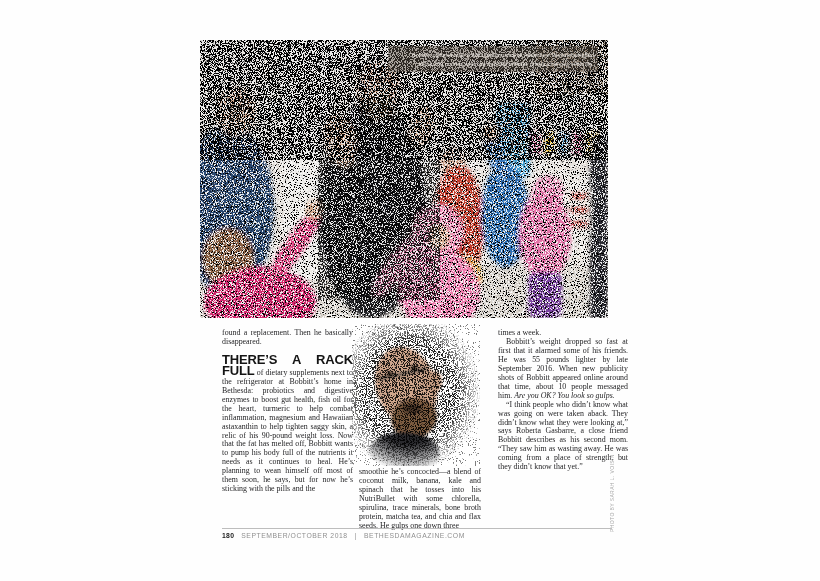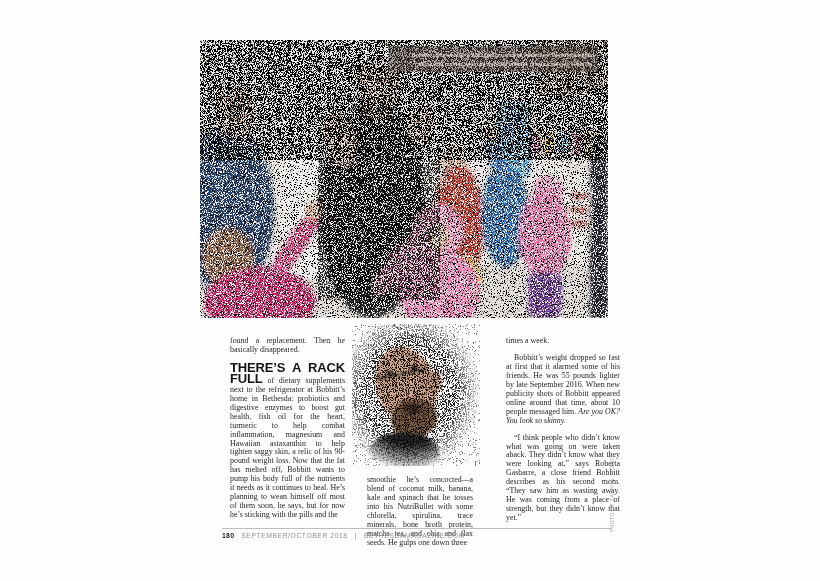--- a/index.html
+++ b/index.html
@@ -12,21 +12,21 @@
   
   .hero{position:absolute;left:200px;top:40px;width:408px;height:278px;}
   
   .inset{position:absolute;left:352px;top:324px;width:128px;height:142px;}
   
   .col{
     position:absolute;text-align:justify;
     font:7.9px/8.95px "Liberation Serif",serif;color:#1e1e20;
     -webkit-hyphens:auto;hyphens:auto;
   }
-  .col p{margin:8px;}
+  .col p{margin:0;}
   .col p.indent{text-indent:8px;}
   .col p.section{margin-top:9px;}
   .col1{left:222px;top:329px;width:131px;}
   .col2{left:359px;top:468px;width:122px;font-family:Liberation Serif, serif;}
   .col3{left:498px;top:329px;width:130px;}
   .lead{
     font-family:"Liberation Sans",sans-serif;font-weight:700;
     font-size:13px;letter-spacing:-0.15px;color:#141414;
   }
   .em{font-style:italic;}
@@ -181,21 +181,21 @@
       <p><span>found a replacement. Then he basically disappeared.</span></p>
       <p class="section"><strong class="lead">THERE’S A RACK FULL</strong><span> of dietary supplements next to the refrigerator at Bobbitt’s home in Bethesda: probiotics and digestive enzymes to boost gut health, fish oil for the heart, turmeric to help combat inflammation, magnesium and Hawaiian astaxanthin to help tighten saggy skin, a relic of his 90-pound weight loss. Now that the fat has melted off, Bobbitt wants to pump his body full of the nutrients it needs as it continues to heal. He’s planning to wean himself off most of them soon, he says, but for now he’s sticking with the pills and the</span></p>
     </div>
 
     <div class="col col2">
       <p><span>smoothie he’s concocted—a blend of coconut milk, banana, kale and spinach that he tosses into his NutriBullet with some chlorella, spirulina, trace minerals, bone broth protein, matcha tea, and chia and flax seeds. He gulps one down three</span></p>
     </div>
 
     <div class="col col3">
       <p><span>times a week.</span></p>
-      <p class="indent"><span>Bobbitt’s weight dropped so fast at first that it alarmed some of his friends. He was 55 pounds lighter by late September 2016. When new publicity shots of Bobbitt appeared online around that time, about 10 people messaged him. </span><span class="em">Are you OK? You look so skinny.</span></p>
+      <p class="indent"><span>Bobbitt’s weight dropped so fast at first that it alarmed some of his friends. He was 55 pounds lighter by late September 2016. When new publicity shots of Bobbitt appeared online around that time, about 10 people messaged him. </span><span class="em">Are you OK? You look so gulps.</span></p>
       <p class="indent"><span>“I think people who didn’t know what was going on were taken aback. They didn’t know what they were looking at,” says Roberta Gasbarre, a close friend Bobbitt describes as his second mom. “They saw him as wasting away. He was coming from a place of strength, but they didn’t know that yet.”</span></p>
     </div>
   </main>
 
   <div class="footer">
     <span class="pageno">180</span>
     <span>SEPTEMBER/OCTOBER 2018</span>
     <span>|</span>
     <span>BETHESDAMAGAZINE.COM</span>
   </div>

